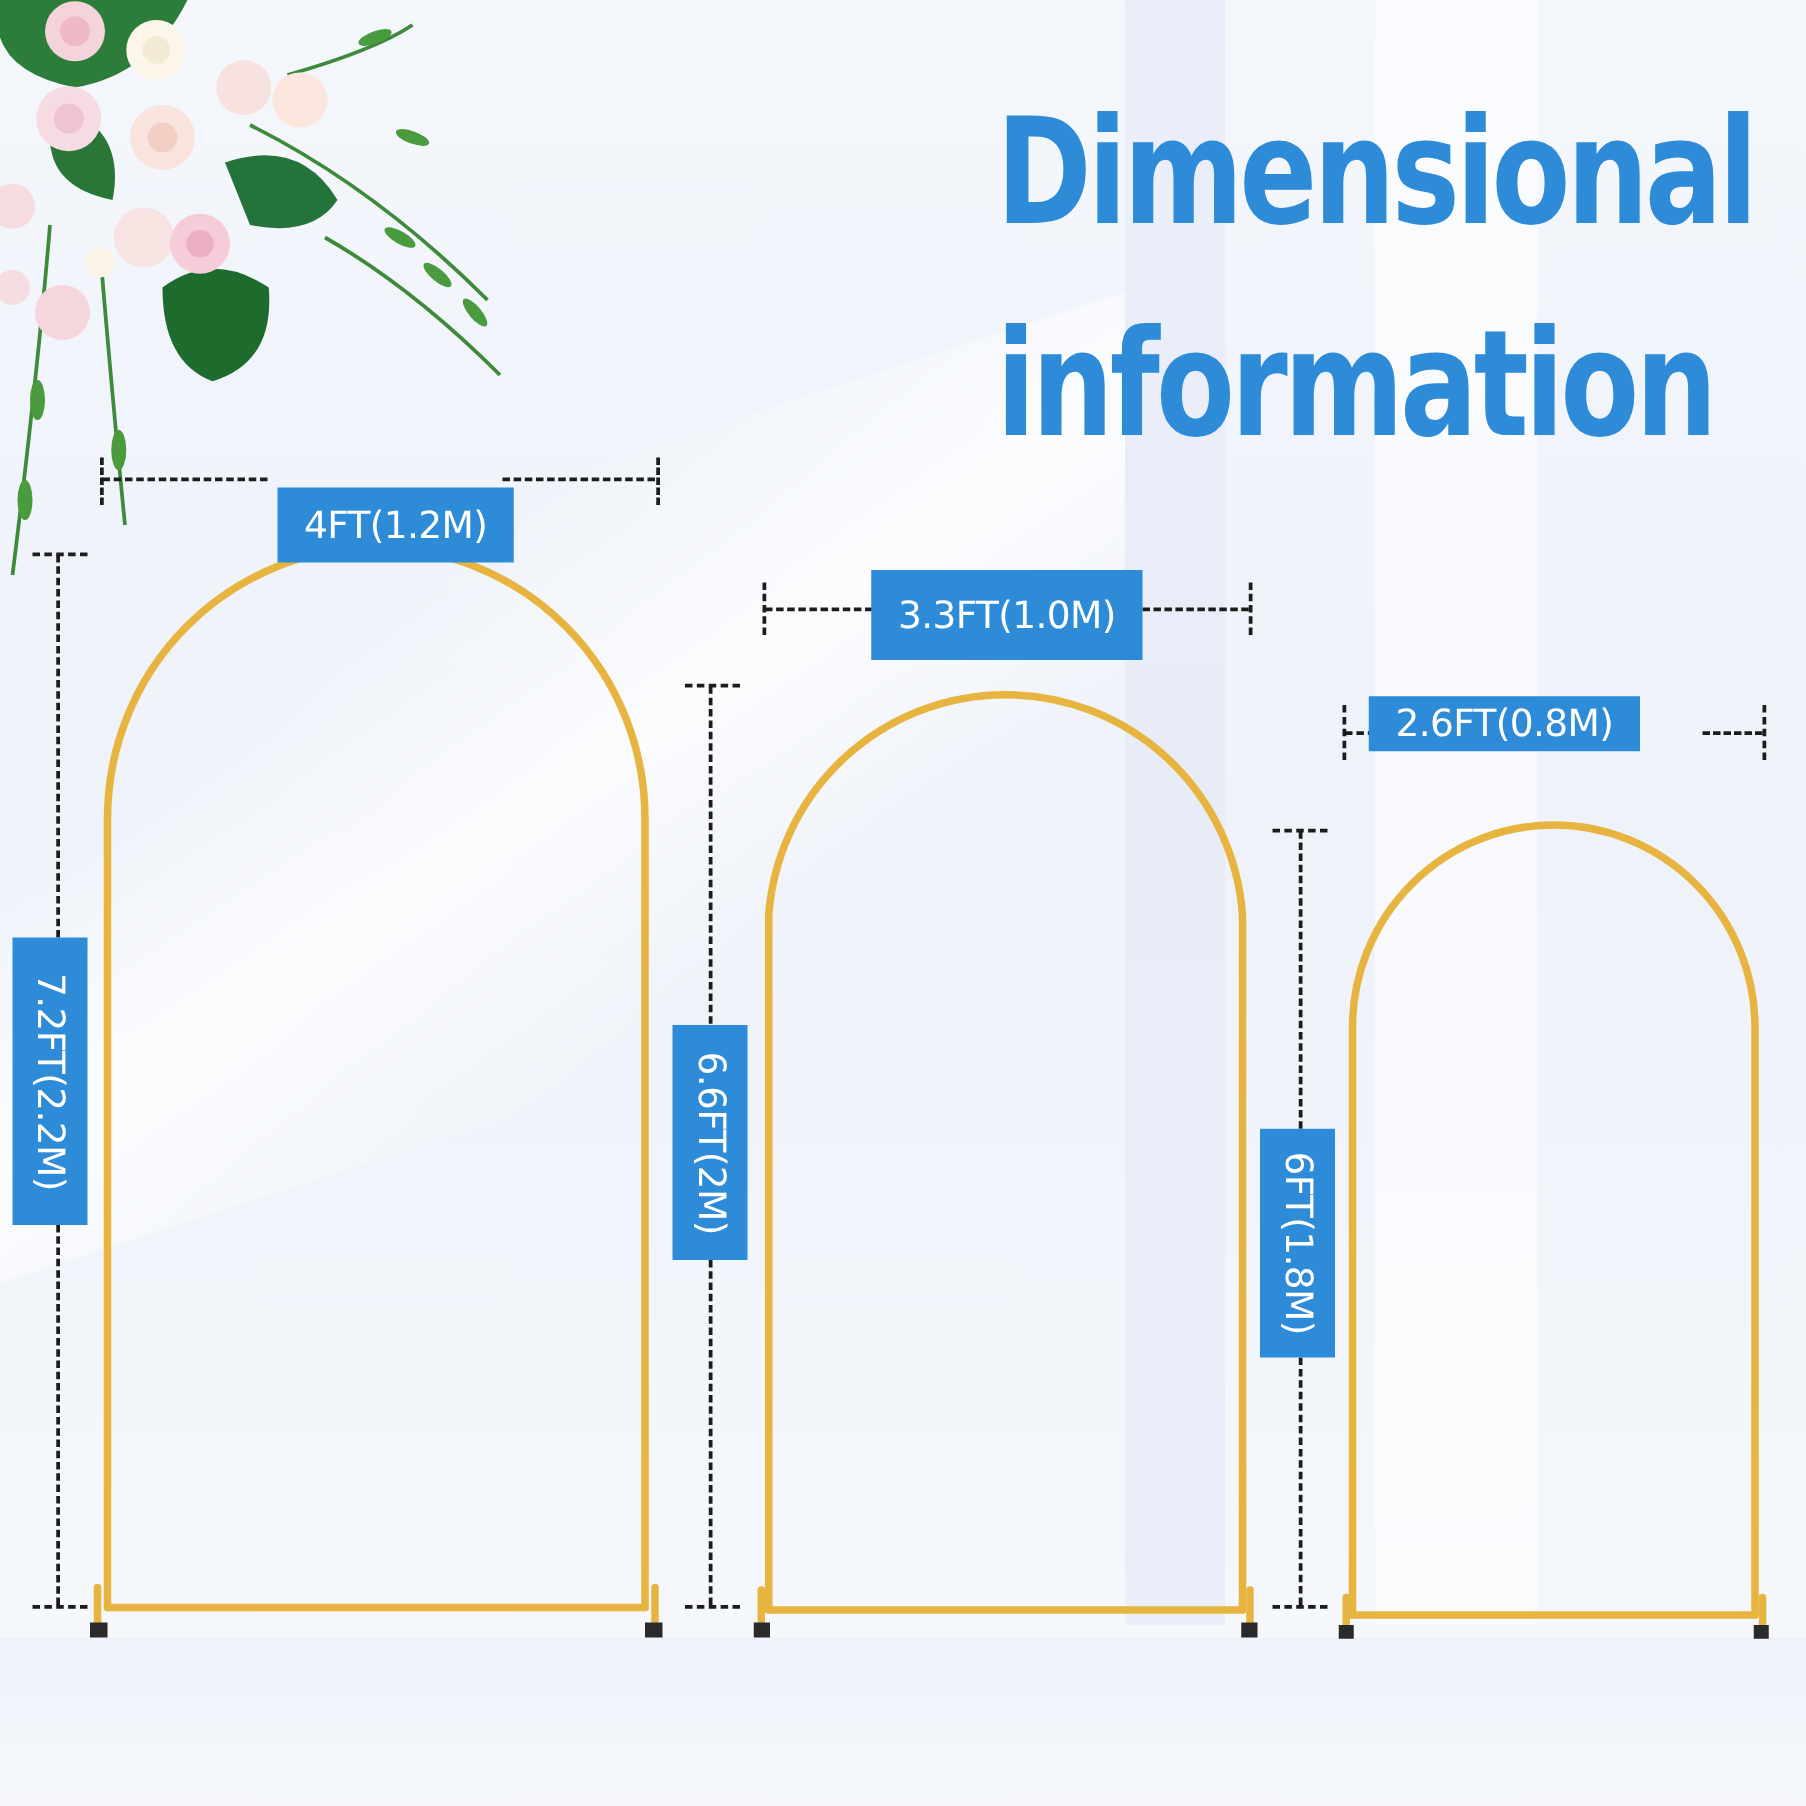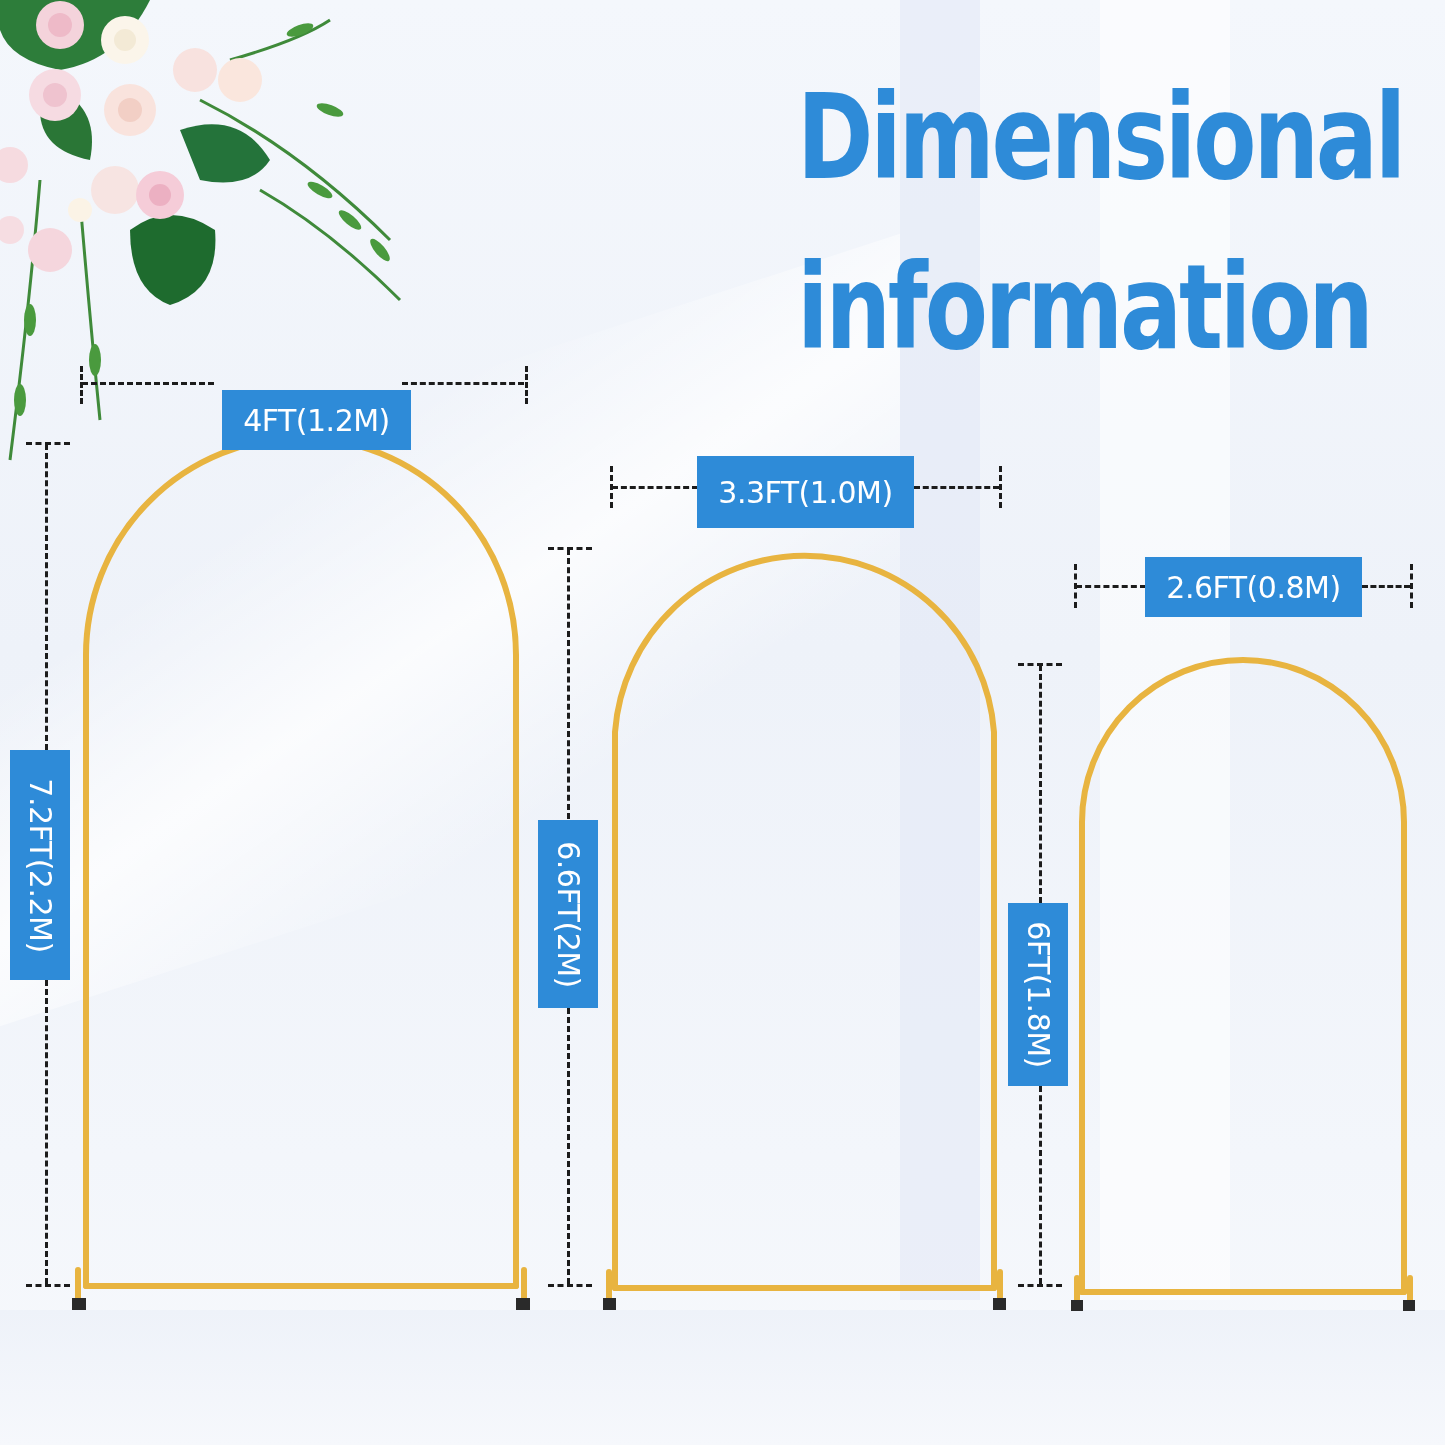--- a/index.html
+++ b/index.html
@@ -148,21 +148,21 @@
 <div class="dash-v" style="left:567px; top:549px; height:270px;"></div>
 <div class="dash-v" style="left:567px; top:1008px; height:276px;"></div>
 <div class="dim-label vertical" style="left:538px; top:820px; width:60px; height:188px;">
     <span>6.6FT(2M)</span>
   </div>
 
 <div class="dash-v" style="left:1074px; top:564px; height:44px;"></div>
 <div class="dash-v" style="left:1410px; top:564px; height:44px;"></div>
 <div class="dash-h" style="left:1076px; top:585px; width:70px;"></div>
 <div class="dash-h" style="left:1362px; top:585px; width:48px;"></div>
-<div class="dim-label" style="left:1145px; top:557px; width:217px; height:60px;">2.6FT(0.8M)</div>
+<div class="dim-label" style="left:1095px; top:557px; width:217px; height:44px;">2.6FT(0.8M)</div>
 
 <div class="dash-h" style="left:1018px; top:663px; width:44px;"></div>
 <div class="dash-h" style="left:1018px; top:1284px; width:44px;"></div>
 <div class="dash-v" style="left:1039px; top:665px; height:238px;"></div>
 <div class="dash-v" style="left:1039px; top:1086px; height:198px;"></div>
 <div class="dim-label vertical" style="left:1008px; top:903px; width:60px; height:183px;">
     <span>6FT(1.8M)</span>
   </div>
 
 </body></html>

